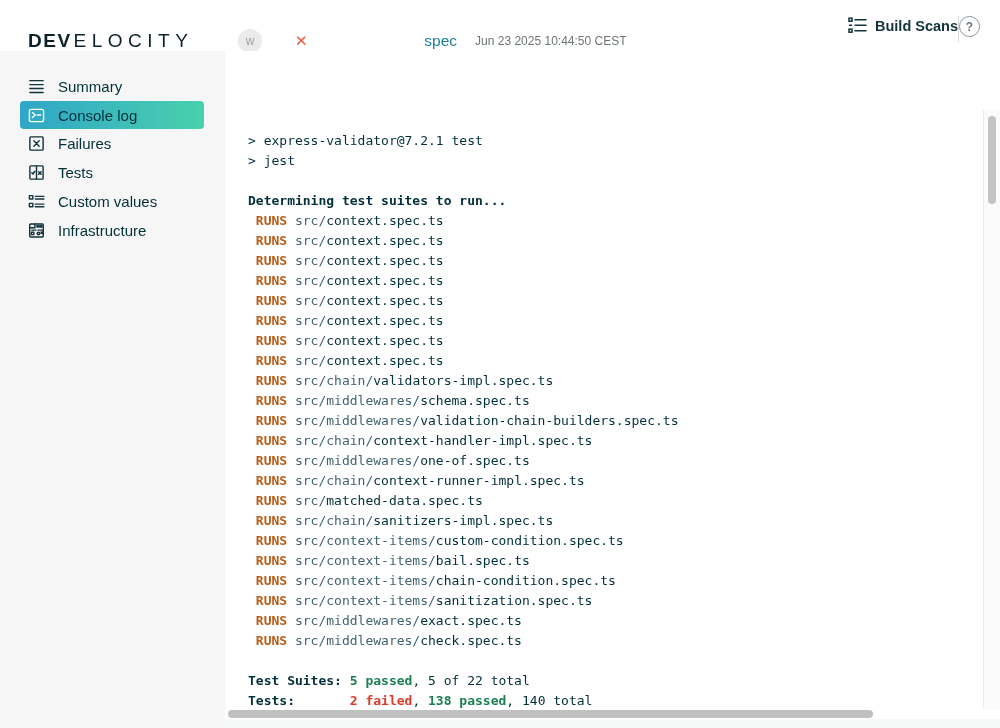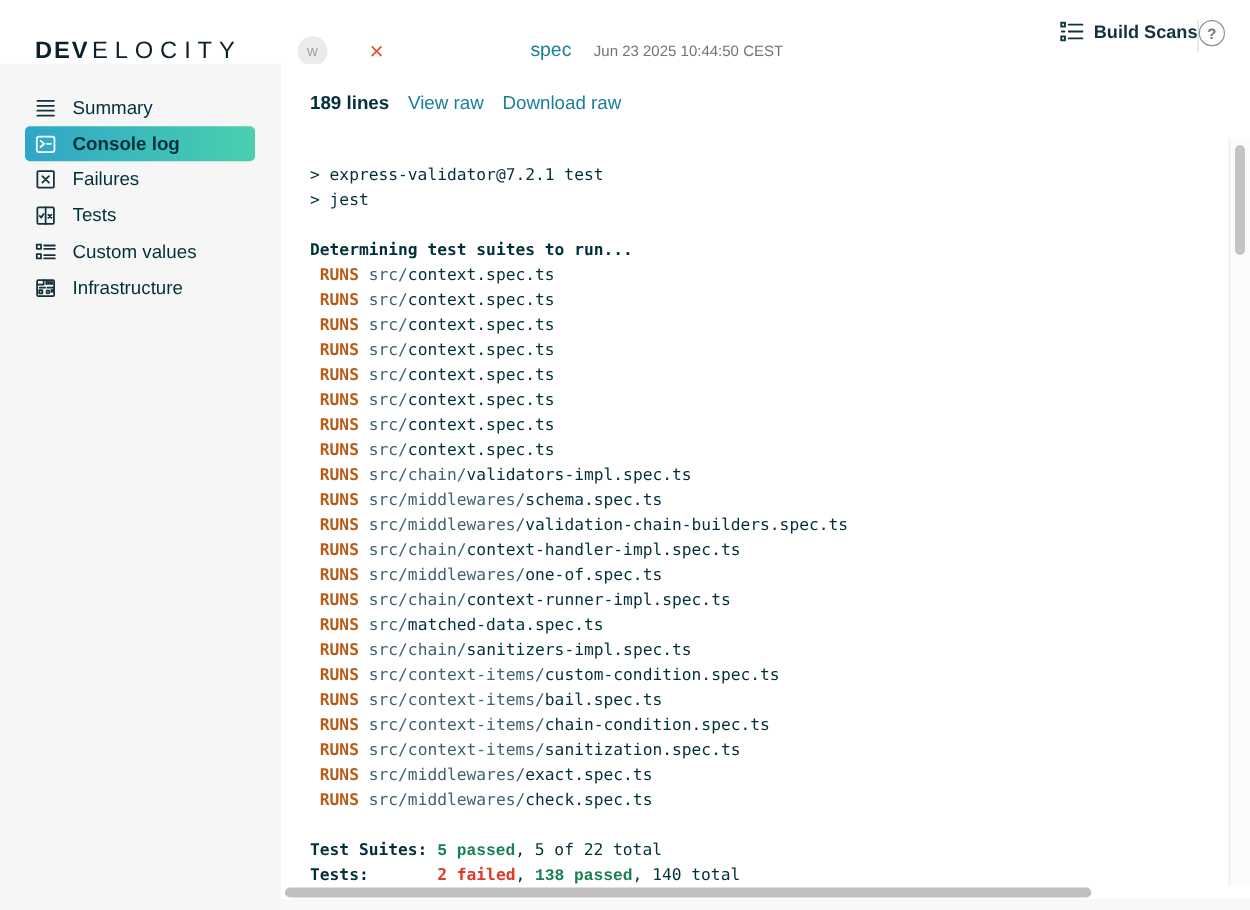--- a/index.html
+++ b/index.html
@@ -41,39 +41,39 @@
     font-size:12px;font-weight:700;display:flex;align-items:center;justify-content:center;cursor:pointer;}
 
   
   .sidebar{position:absolute;top:51px;left:0;width:225px;bottom:0;background:#f6f6f7;}
   .nav{padding-top:21px;}
   .nav-item{height:29px;display:flex;align-items:center;padding-left:28px;
     font-size:15px;color:var(--navy);cursor:pointer;white-space:nowrap;}
   .nav-item svg{width:17px;height:17px;margin-right:13px;flex:none;stroke:#12323c;fill:none;
     stroke-width:1.5;stroke-linecap:round;stroke-linejoin:round;}
   .nav-item.selected{margin:0 21px 0 20px;padding-left:8px;height:28px;border-radius:4px;
-    background:linear-gradient(90deg,var(--g1),var(--g2));font-weight:700;}
+    background:linear-gradient(90deg,var(--g1),var(--g2));font-weight:400;}
   .nav-item.selected svg{stroke:#ffffff;}
 
   
   .main{position:absolute;left:225px;top:51px;right:0;bottom:0;background:#fff;}
   .content-header{position:absolute;top:23px;left:23px;display:flex;align-items:baseline;gap:15px;font-size:15px;}
   .lines-count{color:var(--navy);font-weight:600;}
   .raw-link{color:var(--link_teal);text-decoration:none;cursor:pointer;}
 
   .console-wrap{position:absolute;top:59px;left:0;right:0;bottom:0;}
   pre.console{margin:0;position:absolute;top:0;left:0;right:17px;bottom:19px;overflow:hidden;
     padding:21px 0 0 23px;font-family:"DejaVu Sans Mono",monospace;font-size:13px;line-height:20px;color:var(--navy);}
   .seg-p{color:var(--navy);}
   .seg-b{color:var(--navy);font-weight:bold;}
   .seg-r{color:var(--runs_orange);font-weight:bold;}
   .seg-d{color:#40ololder} 
   .seg-d{color:#3f6370;}
   .seg-f{color:var(--navy);font-weight:normal;}
-  .seg-g{color:var(--pass_green);font-weight:bold;font-family:Liberation Mono, monospace;}
+  .seg-g{color:var(--pass_green);font-weight:bold;}
   .seg-x{color:var(--fail_red);font-weight:bold;}
 
   .vscroll{position:absolute;top:0;right:0;width:17px;bottom:19px;background:#fbfbfb;border-left:1px solid #ececec;}
   .vthumb{position:absolute;top:6px;left:4px;width:8px;height:88px;background:#c4c4c4;border-radius:4px;}
   .hscroll{position:absolute;left:0;right:17px;bottom:9px;height:10px;background:#ffffff;}
   .hthumb{position:absolute;left:3px;top:1px;width:645px;height:8px;background:#c0c0c0;border-radius:4px;}
   .bottom-strip{position:absolute;left:0;right:0;bottom:0;height:9px;background:#f7f9f9;}
 </style>
 </head>
 <body>
@@ -165,25 +165,20 @@
         <circle cx="11" cy="12.2" r="1.3"></circle>
         <path d="M13.8 10.5l1.6 1.6M15.4 10.5l-1.6 1.6"></path>
       </svg>
       <span>Infrastructure</span>
     </div>
 
   </div>
 </div>
 
 <div class="main">
-  <div class="content-header">
-    <span class="lines-count">189 lines</span>
-    <a class="raw-link">View raw</a>
-    <a class="raw-link">Download raw</a>
-  </div>
 
   <div class="console-wrap">
     <pre class="console"><div><span class="seg-p">&gt; express-validator@7.2.1 test</span></div><div><span class="seg-p">&gt; jest</span></div><div>&nbsp;</div><div><span class="seg-b">Determining test suites to run...</span></div><div><span class="seg-r"> RUNS</span><span class="seg-p"> </span><span class="seg-d">src/</span><span class="seg-f">context.spec.ts</span></div><div><span class="seg-r"> RUNS</span><span class="seg-p"> </span><span class="seg-d">src/</span><span class="seg-f">context.spec.ts</span></div><div><span class="seg-r"> RUNS</span><span class="seg-p"> </span><span class="seg-d">src/</span><span class="seg-f">context.spec.ts</span></div><div><span class="seg-r"> RUNS</span><span class="seg-p"> </span><span class="seg-d">src/</span><span class="seg-f">context.spec.ts</span></div><div><span class="seg-r"> RUNS</span><span class="seg-p"> </span><span class="seg-d">src/</span><span class="seg-f">context.spec.ts</span></div><div><span class="seg-r"> RUNS</span><span class="seg-p"> </span><span class="seg-d">src/</span><span class="seg-f">context.spec.ts</span></div><div><span class="seg-r"> RUNS</span><span class="seg-p"> </span><span class="seg-d">src/</span><span class="seg-f">context.spec.ts</span></div><div><span class="seg-r"> RUNS</span><span class="seg-p"> </span><span class="seg-d">src/</span><span class="seg-f">context.spec.ts</span></div><div><span class="seg-r"> RUNS</span><span class="seg-p"> </span><span class="seg-d">src/chain/</span><span class="seg-f">validators-impl.spec.ts</span></div><div><span class="seg-r"> RUNS</span><span class="seg-p"> </span><span class="seg-d">src/middlewares/</span><span class="seg-f">schema.spec.ts</span></div><div><span class="seg-r"> RUNS</span><span class="seg-p"> </span><span class="seg-d">src/middlewares/</span><span class="seg-f">validation-chain-builders.spec.ts</span></div><div><span class="seg-r"> RUNS</span><span class="seg-p"> </span><span class="seg-d">src/chain/</span><span class="seg-f">context-handler-impl.spec.ts</span></div><div><span class="seg-r"> RUNS</span><span class="seg-p"> </span><span class="seg-d">src/middlewares/</span><span class="seg-f">one-of.spec.ts</span></div><div><span class="seg-r"> RUNS</span><span class="seg-p"> </span><span class="seg-d">src/chain/</span><span class="seg-f">context-runner-impl.spec.ts</span></div><div><span class="seg-r"> RUNS</span><span class="seg-p"> </span><span class="seg-d">src/</span><span class="seg-f">matched-data.spec.ts</span></div><div><span class="seg-r"> RUNS</span><span class="seg-p"> </span><span class="seg-d">src/chain/</span><span class="seg-f">sanitizers-impl.spec.ts</span></div><div><span class="seg-r"> RUNS</span><span class="seg-p"> </span><span class="seg-d">src/context-items/</span><span class="seg-f">custom-condition.spec.ts</span></div><div><span class="seg-r"> RUNS</span><span class="seg-p"> </span><span class="seg-d">src/context-items/</span><span class="seg-f">bail.spec.ts</span></div><div><span class="seg-r"> RUNS</span><span class="seg-p"> </span><span class="seg-d">src/context-items/</span><span class="seg-f">chain-condition.spec.ts</span></div><div><span class="seg-r"> RUNS</span><span class="seg-p"> </span><span class="seg-d">src/context-items/</span><span class="seg-f">sanitization.spec.ts</span></div><div><span class="seg-r"> RUNS</span><span class="seg-p"> </span><span class="seg-d">src/middlewares/</span><span class="seg-f">exact.spec.ts</span></div><div><span class="seg-r"> RUNS</span><span class="seg-p"> </span><span class="seg-d">src/middlewares/</span><span class="seg-f">check.spec.ts</span></div><div>&nbsp;</div><div><span class="seg-b">Test Suites: </span><span class="seg-g">5 passed</span><span class="seg-p">, 5 of 22 total</span></div><div><span class="seg-b">Tests:</span><span class="seg-p">       </span><span class="seg-x">2 failed</span><span class="seg-p">, </span><span class="seg-g">138 passed</span><span class="seg-p">, 140 total</span></div></pre>
 
     <div class="vscroll">
       <div class="vthumb"></div>
     </div>
     <div class="hscroll">
       <div class="hthumb"></div>
     </div>

